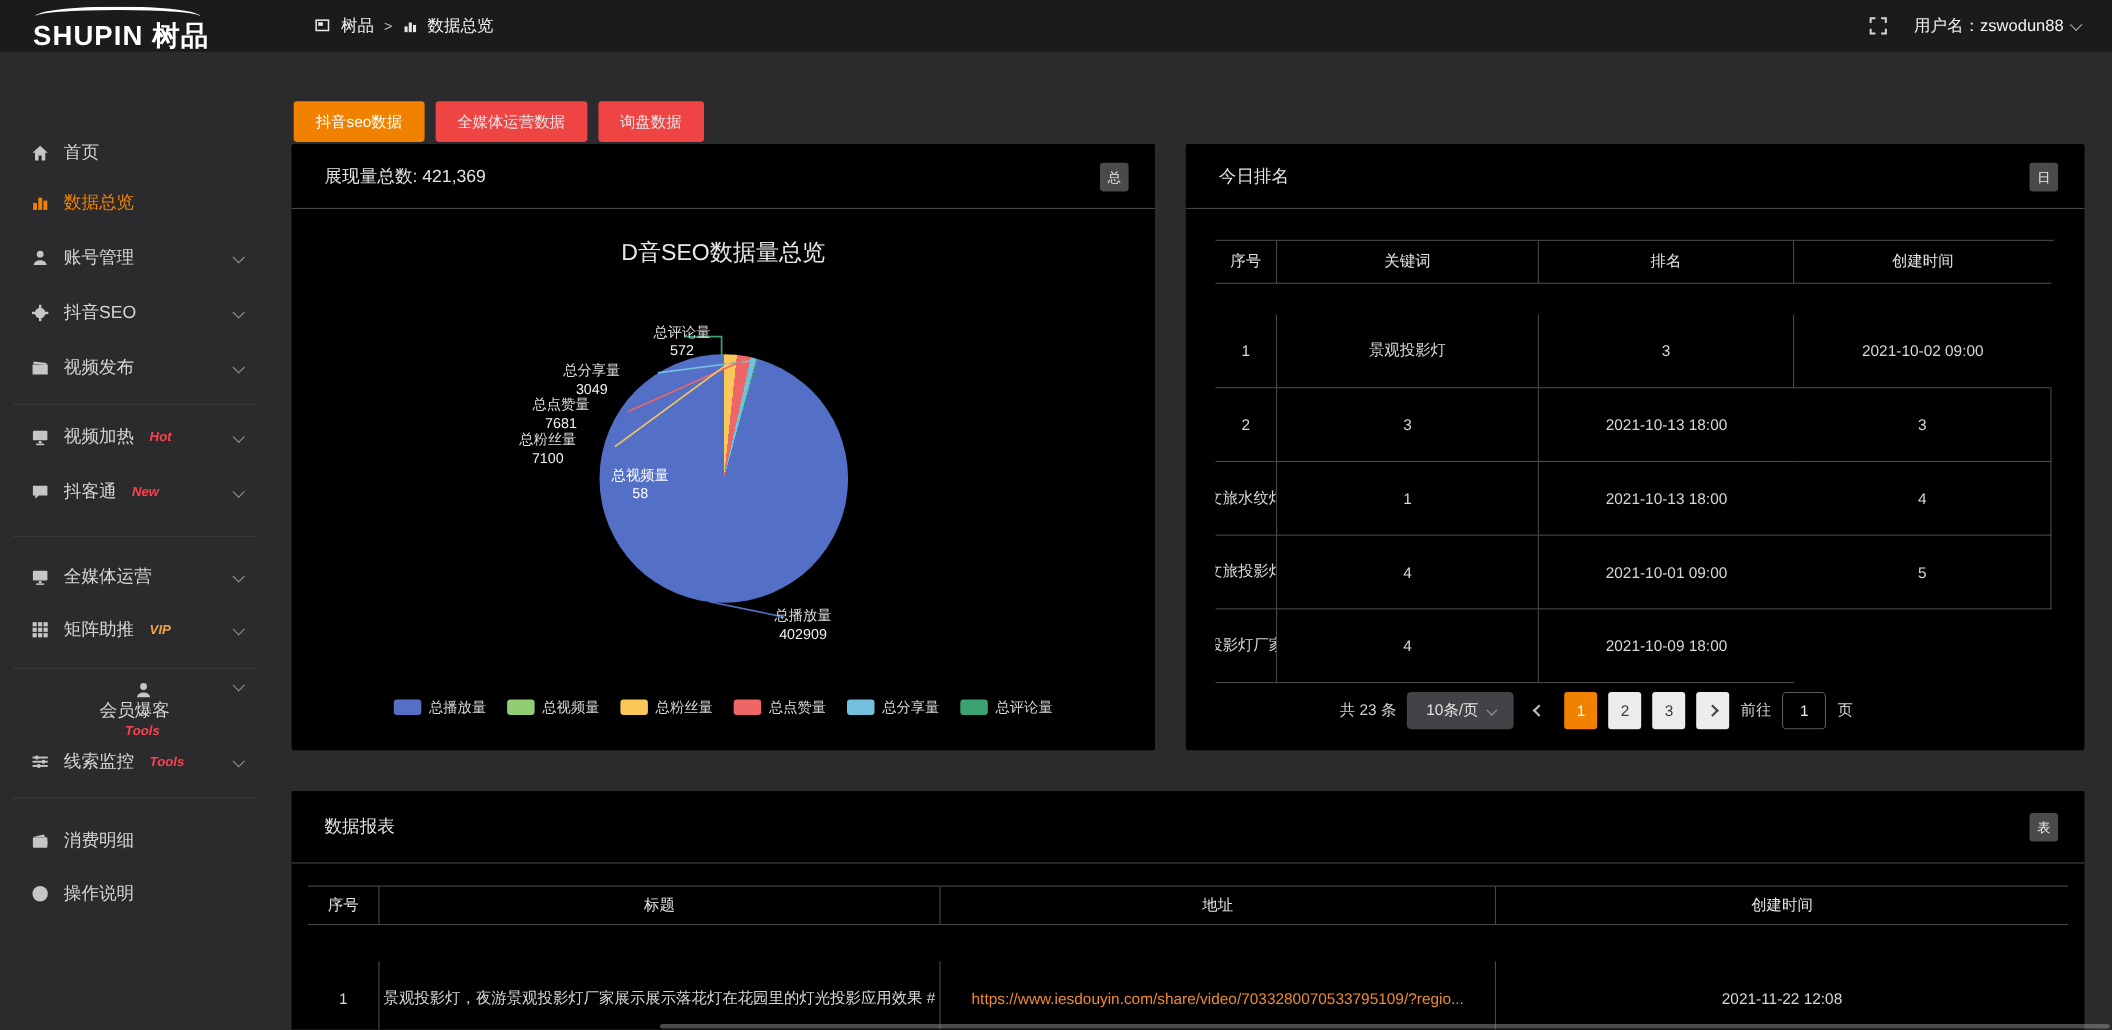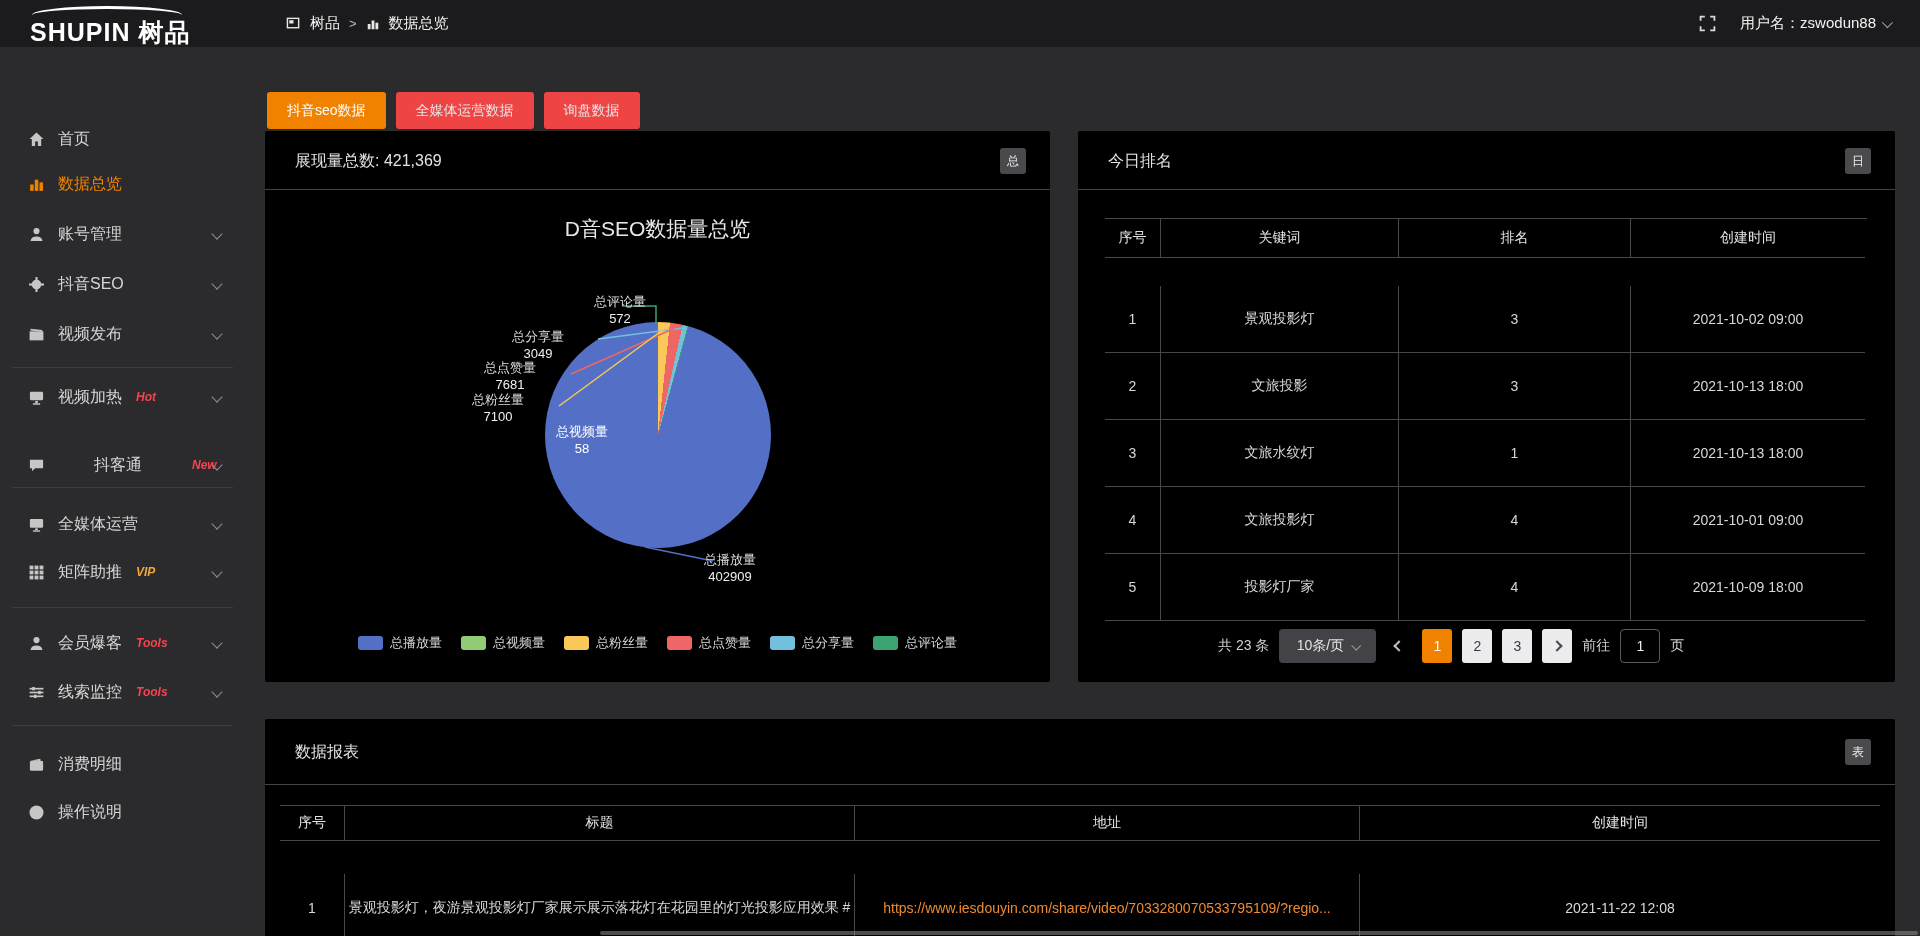--- a/index.html
+++ b/index.html
@@ -209,21 +209,21 @@
       <span class="nicon"><svg viewBox="0 0 16 16">
             <rect x="1.8" y="2.5" width="12.4" height="8" rx="1"></rect>
             <rect x="6.8" y="11.2" width="2.4" height="2"></rect>
             <rect x="4.6" y="13.4" width="6.8" height="1.4"></rect>
           </svg></span>
       <span>视频加热</span>
       <span class="nav-badge" style="color: rgb(245, 67, 79);">Hot</span>
       <i class="nav-chev"></i>
     </div>
 
-    <div class="nav-item" style="top:394px;gap:36px;">
+    <div class="nav-item" style="top:376px;">
       <span class="nicon"><svg viewBox="0 0 16 16">
             <path d="M1.8 2.5 h12.4 v8.2 h-7.4 l-3 2.8 v-2.8 h-2 Z"></path>
             <rect x="4.4" y="5.6" width="1.8" height="1.8" fill="#2b2b2d"></rect>
             <rect x="7.1" y="5.6" width="1.8" height="1.8" fill="#2b2b2d"></rect>
             <rect x="9.8" y="5.6" width="1.8" height="1.8" fill="#2b2b2d"></rect>
           </svg></span>
       <span>抖客通</span>
       <span class="nav-badge" style="color: rgb(245, 67, 79);">New</span>
       <i class="nav-chev"></i>
     </div>
@@ -252,21 +252,21 @@
             <rect x="6.2" y="10.9" width="3.6" height="3.6"></rect>
             <rect x="10.9" y="10.9" width="3.6" height="3.6"></rect>
           </svg></span>
       <span>矩阵助推</span>
       <span class="nav-badge" style="color: rgb(240, 166, 60);">VIP</span>
       <i class="nav-chev"></i>
     </div>
 
     <div class="nav-divider" style="top:560px;"></div>
 
-    <div class="nav-item" style="top:572px;">
+    <div class="nav-item" style="top:572px;flex-direction:column;">
       <span class="nicon"><svg viewBox="0 0 16 16">
             <circle cx="8" cy="4.8" r="2.9"></circle>
             <path d="M2.3 14 a5.8 5 0 0 1 11.4 0 Z"></path>
           </svg></span>
       <span>会员爆客</span>
       <span class="nav-badge" style="color: rgb(245, 67, 79);">Tools</span>
       <i class="nav-chev"></i>
     </div>
 
     <div class="nav-item" style="top:621px;">
@@ -381,21 +381,20 @@
       <div class="cell hcell vline">关键词</div>
       <div class="cell hcell vline">排名</div>
       <div class="cell hcell">创建时间</div>
 
       <div class="cell vline">1</div>
       <div class="cell vline">景观投影灯</div>
       <div class="cell vline">3</div>
       <div class="cell">2021-10-02 09:00</div>
 
       <div class="cell vline">2</div>
-      <div class="cell vline">文旅投影</div>
       <div class="cell vline">3</div>
       <div class="cell">2021-10-13 18:00</div>
 
       <div class="cell vline">3</div>
       <div class="cell vline">文旅水纹灯</div>
       <div class="cell vline">1</div>
       <div class="cell">2021-10-13 18:00</div>
 
       <div class="cell vline">4</div>
       <div class="cell vline">文旅投影灯</div>

